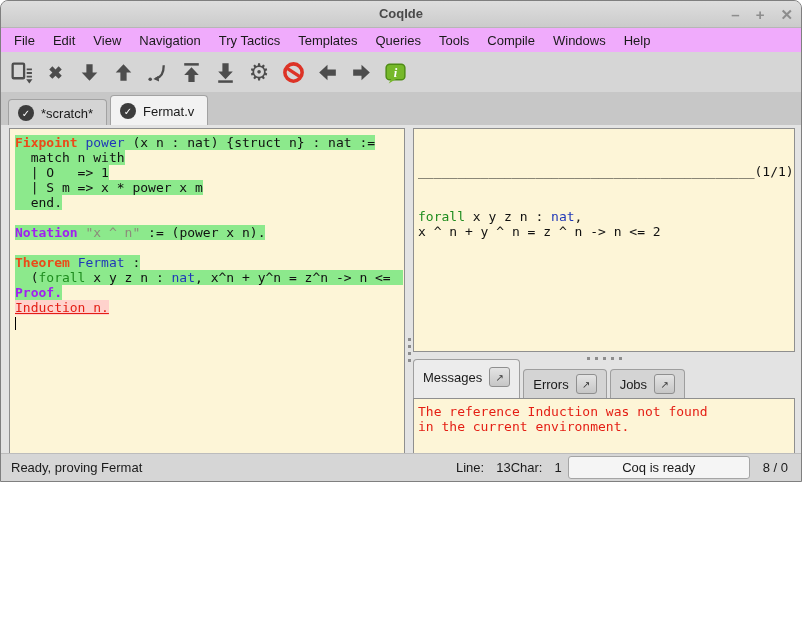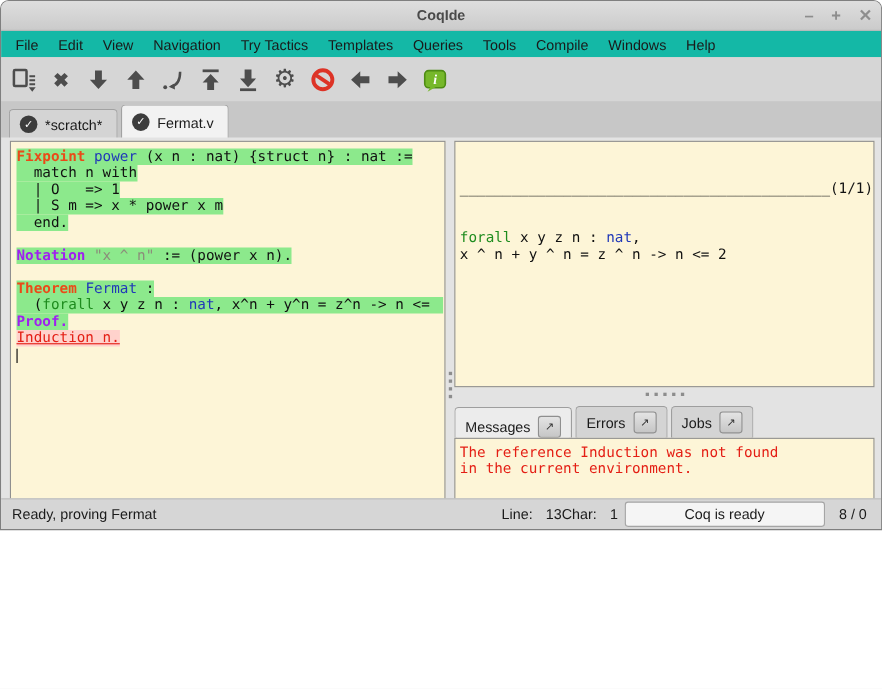--- a/index.html
+++ b/index.html
@@ -6,21 +6,21 @@
   body{width:802px;height:626px;overflow:hidden;font-family:"Liberation Sans",sans-serif;-webkit-font-smoothing:antialiased;}
   .window{position:relative;width:802px;height:482px;box-sizing:border-box;background:#d6d6d6;
           border:1px solid #7f7f7f;border-radius:8px 8px 0 0;overflow:hidden;}
   
   .titlebar{height:26px;background:linear-gradient(#dedede,#cbcbcb);border-bottom:1px solid #b6b6b6;
             position:relative;text-align:center;}
   .title{line-height:26px;font-size:13px;font-weight:bold;color:var(--titlebar-text);}
   .win-controls{position:absolute;right:8px;top:0;height:26px;display:flex;align-items:center;gap:16px;}
   .win-btn{color:#8d8d8d;font-size:15px;font-weight:bold;line-height:1;cursor:default;}
   
-  .menubar{height:24px;display:flex;align-items:center;padding:0 4px;font-size:13px;color:#1a1a1a;background:#14b8a6;}
+  .menubar{height:24px;display:flex;align-items:center;padding:0 4px;font-size:13px;color:#1a1a1a;background:#f0abfc;}
   .menu-item{padding:3px 9px;border-radius:3px;}
   
   .toolbar{height:40px;display:flex;align-items:center;padding:0 3px;background:#d6d6d6;}
   .tbtn{width:34px;height:34px;display:flex;align-items:center;justify-content:center;border-radius:3px;}
   .ticon{display:flex;align-items:center;justify-content:center;}
   .glyph-gear{font-size:23px;color:#4d4d4d;line-height:1;font-family:"DejaVu Sans",sans-serif;}
   
   .tabbar{height:34px;background:#c7c7c7;border-bottom:1px solid #aaaaaa;display:flex;align-items:flex-end;
           padding:0 0 0 7px;gap:3px;}
   .tab{display:flex;align-items:center;gap:7px;font-size:13px;color:#1a1a1a;background:#d4d4d4;
@@ -57,21 +57,21 @@
              font-family:"DejaVu Sans Mono",monospace;font-size:13px;line-height:15px;white-space:pre;color:#111111;
              padding:5px 0 0 4px;}
   .goal-line{min-height:15px;}
   .goal-sep span{letter-spacing:0;}
   .hsplitter{position:absolute;left:0;right:0;top:224px;height:12px;display:flex;align-items:center;
              justify-content:center;gap:5px;}
   .hsplitter i{width:3px;height:3px;background:#8d8d8d;display:block;}
   .msg-tabs{position:absolute;left:0;right:0;top:236px;height:34px;display:flex;align-items:flex-end;gap:3px;}
   .msg-tab{display:flex;align-items:center;gap:7px;font-size:13px;color:#1a1a1a;background:#d4d4d4;
            border:1px solid #9e9e9e;border-bottom:none;border-radius:4px 4px 0 0;padding:4px 9px;}
-  .msg-tab.active{background:#ececec;padding-top:7px;padding-bottom:0;}
+  .msg-tab.active{background:#ececec;padding-top:7px;padding-bottom:11px;}
   .detach-btn{width:19px;height:18px;border:1px solid #8f8f8f;border-radius:3px;
               background:linear-gradient(#e4e4e4,#c6c6c6);font-size:10px;color:#333;
               display:flex;align-items:center;justify-content:center;font-family:"DejaVu Sans",sans-serif;}
   .msg-body{position:absolute;left:0;right:0;top:270px;bottom:0;overflow:hidden;
             font-family:"DejaVu Sans Mono",monospace;font-size:13px;line-height:15px;white-space:pre;
             color:var(--message-text);padding:5px 0 0 4px;}
   
   .progress{position:absolute;left:6px;right:6px;top:574px;height:22px;border:1px solid #8a8a8a;
             background:#efefef;box-sizing:border-box;padding:1px;}
   .progress-fill{width:100%;height:100%;background:var(--progress-green);box-sizing:border-box;}

